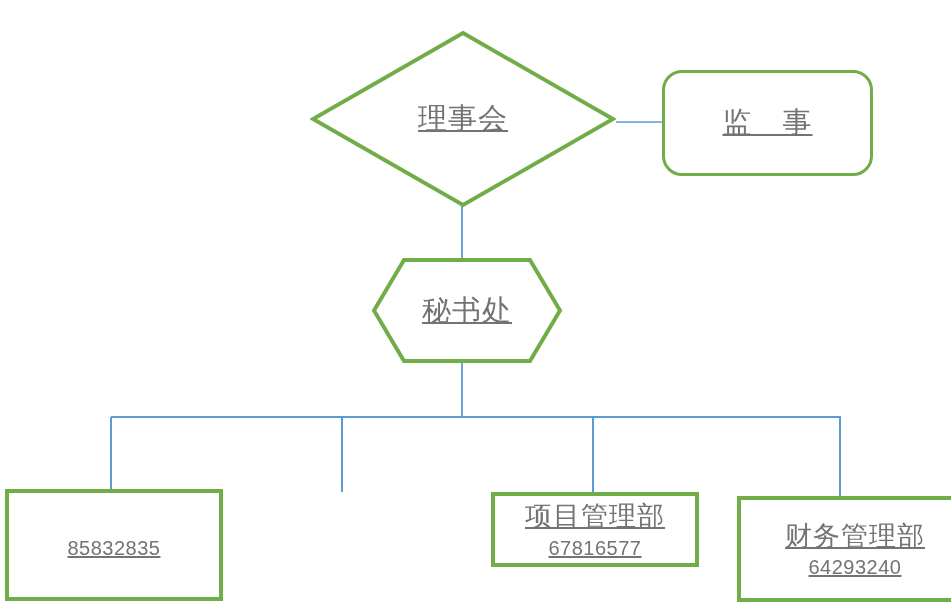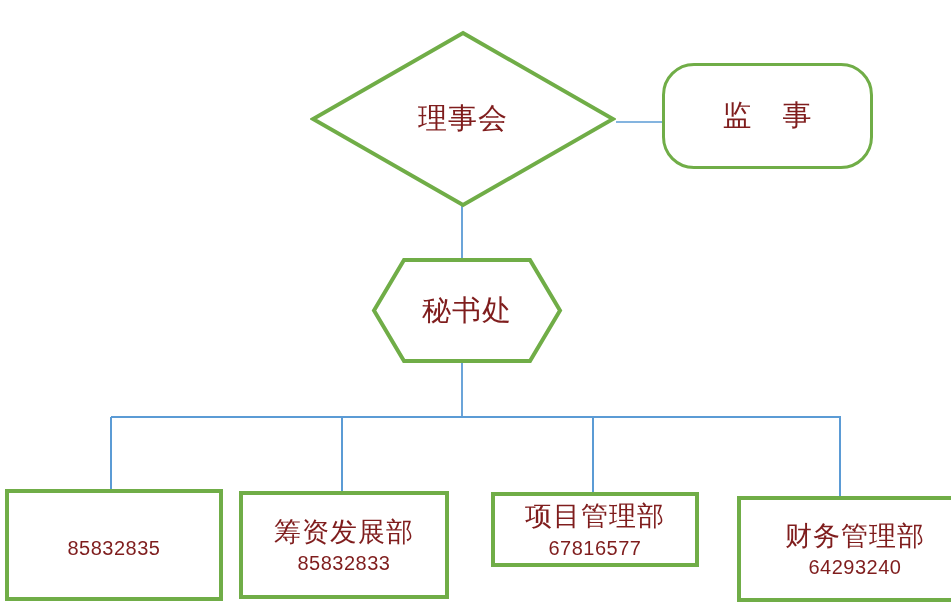--- a/index.html
+++ b/index.html
@@ -28,21 +28,22 @@
 
   
   .node {
     position: absolute;
     box-sizing: border-box;
     display: flex;
     flex-direction: column;
     align-items: center;
     justify-content: center;
     text-align: left;
-    color: #7f1d1d;
+    color: #737373;
+    text-decoration: underline;
   }
 
   
   .diamond-wrap {
     left: 310px;
     top: 30px;
     width: 306px;
     height: 178px;
   }
   .diamond-wrap .shape-svg {
@@ -72,25 +73,25 @@
     height: 100%;
   }
   .hex-wrap .node-label {
     position: relative;
     z-index: 2;
   }
 
   
   .rrect {
     left: 662px;
-    top: 63px;
+    top: 70px;
     width: 211px;
     height: 106px;
     border: 3px solid #70AD47;
-    border-radius: 32px;
+    border-radius: 20px;
     background: #ffffff;
   }
 
   
   .deptbox {
     border: 4px solid #70AD47;
     background: #ffffff;
     padding-top: 2px;
   }
 
@@ -152,24 +153,20 @@
     <svg class="shape-svg" viewBox="0 0 192 107" preserveAspectRatio="none">
       <polygon points="33,3 159,3 189,53.5 159,104 33,104 3,53.5" fill="#ffffff" stroke="#70AD47" stroke-width="4" stroke-linejoin="miter"></polygon>
     </svg>
     <span class="node-label">秘书处</span>
   </div>
 
   <div class="node deptbox" style="left:5px; top:489px; width:218px; height:112px;">
     <span class="dept-phone">85832835</span>
   </div>
 
-  <div class="node deptbox" style="left:239px; top:491px; width:210px; height:108px;">
-    <span class="dept-name">筹资发展部</span>
-    <span class="dept-phone">85832833</span>
-  </div>
 
   <div class="node deptbox" style="left:491px; top:492px; width:208px; height:75px;">
     <span class="dept-name">项目管理部</span>
     <span class="dept-phone">67816577</span>
   </div>
 
   <div class="node deptbox" style="left:737px; top:496px; width:236px; height:106px;">
     <span class="dept-name">财务管理部</span>
     <span class="dept-phone">64293240</span>
   </div>

